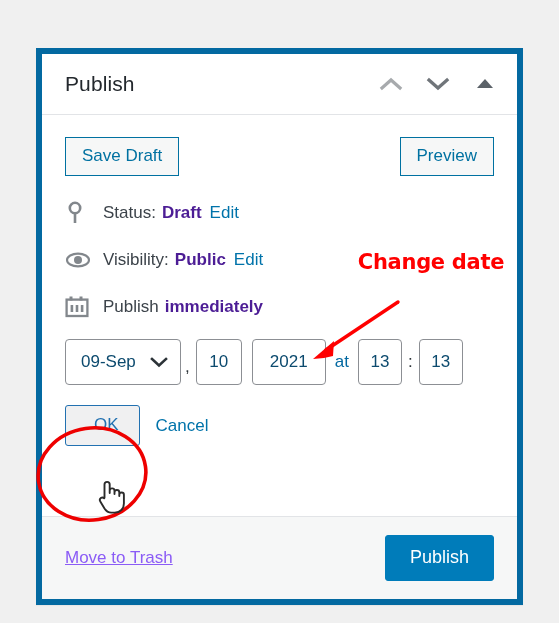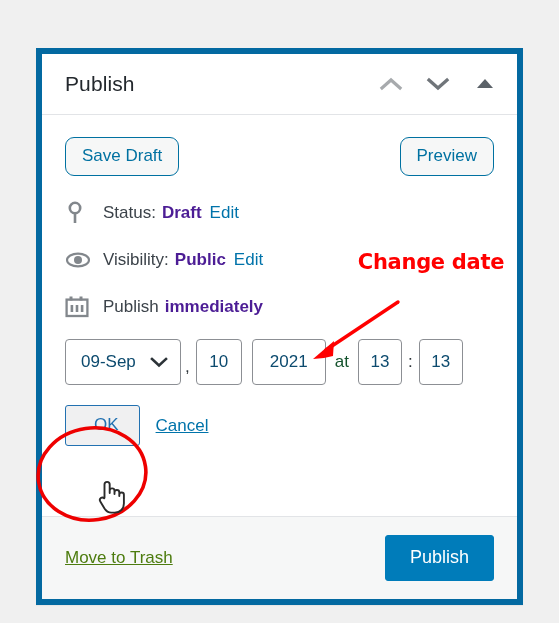--- a/index.html
+++ b/index.html
@@ -75,21 +75,21 @@
     display: flex;
     justify-content: space-between;
     align-items: flex-start;
   }
   .wp-button {
     font-family: "Liberation Sans", sans-serif;
     font-size: 17px;
     color: #0071a1;
     background: #f6f7f7;
     border: 1px solid #0071a1;
-    border-radius: 9px;
+    border-radius: 0;
     padding: 8px 16px 9px 16px;
     line-height: 1.2;
     cursor: pointer;
     box-sizing: border-box;
     text-align: center;
   }
 
   .misc-row {
     display: flex;
     align-items: center;
@@ -152,21 +152,21 @@
   .field-min { width: 44px; }
   .sep-comma {
     font-size: 17px;
     color: #2c3338;
     margin: 0 6px 0 4px;
     align-self: flex-end;
     padding-bottom: 8px;
   }
   .sep-at {
     font-size: 17px;
-    color: #14532d;
+    color: #0369a1;
     margin: 0 9px;
   }
   .sep-colon {
     font-size: 17px;
     color: #2c3338;
     margin: 0 6px;
   }
   .gap-small { width: 10px; }
 
   
@@ -180,21 +180,20 @@
     font-size: 17px;
     color: #2271b1;
     background: #f0f0f1;
     border: 1px solid #2271b1;
     border-radius: 3px;
     padding: 9px 20px 10px 28px;
     cursor: pointer;
   }
   .cancel-link {
     color: #0073aa;
-    text-decoration: underline;
     font-size: 17px;
     margin-left: 16px;
     cursor: pointer;
   }
 
   
   .panel-footer {
     position: absolute;
     left: 0;
     right: 0;
@@ -202,21 +201,21 @@
     height: 83px;
     background: #f6f7f7;
     border-top: 1px solid #e2e4e7;
     box-sizing: border-box;
     display: flex;
     align-items: center;
     justify-content: space-between;
     padding: 0 23px;
   }
   .trash-link {
-    color: #4d7c0f;
+    color: #8b5cf6;
     text-decoration: underline;
     font-size: 17px;
     cursor: pointer;
   }
   .publish-button {
     background: #007cba;
     color: #ffffff;
     border: 1px solid #007cba;
     border-radius: 3px;
     font-family: "Liberation Sans", sans-serif;

